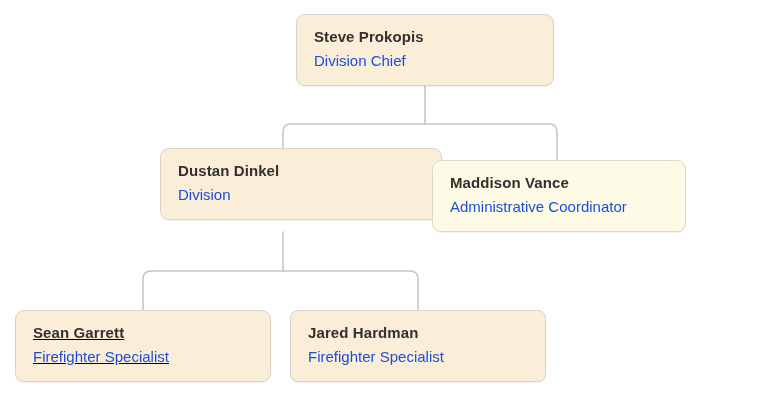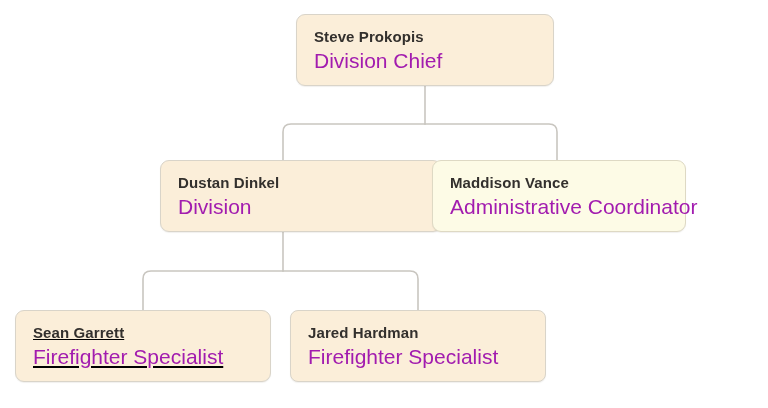--- a/index.html
+++ b/index.html
@@ -42,23 +42,23 @@
   }
   .node-name {
     font-size: 15px;
     font-weight: bold;
     color: #33302d;
     line-height: 20px;
     letter-spacing: 0.1px;
     white-space: nowrap;
   }
   .node-title {
-    font-size: 21px;
+    font-size: 15px;
     font-weight: normal;
-    color: #a21caf;
+    color: #1d4ed8;
     line-height: 22px;
     margin-top: 3px;
     white-space: nowrap;
   }
 </style>
 </head>
 <body>
 
 <div id="chart-root">
 
@@ -73,21 +73,21 @@
       <path d="M 283 271 L 151 271 Q 143 271 143 279 L 143 310"></path>
       <path d="M 283 271 L 410 271 Q 418 271 418 279 L 418 310"></path>
     </g>
   </svg>
 
   <div class="node-card" style="left:296px; top:14px; width:258px; height:72px;">
     <div class="node-name">Steve Prokopis</div>
     <div class="node-title">Division Chief</div>
   </div>
 
-  <div class="node-card" style="left:160px; top:160px; width:282px; height:72px;">
+  <div class="node-card" style="left:160px; top:148px; width:282px; height:72px;">
     <div class="node-name">Dustan Dinkel</div>
     <div class="node-title">Division</div>
   </div>
 
   <div class="node-card variant-light" style="left:432px; top:160px; width:254px; height:72px;">
     <div class="node-name">Maddison Vance</div>
     <div class="node-title">Administrative Coordinator</div>
   </div>
 
   <div class="node-card" style="left:15px; top:310px; width:256px; height:72px;text-decoration:underline;">

